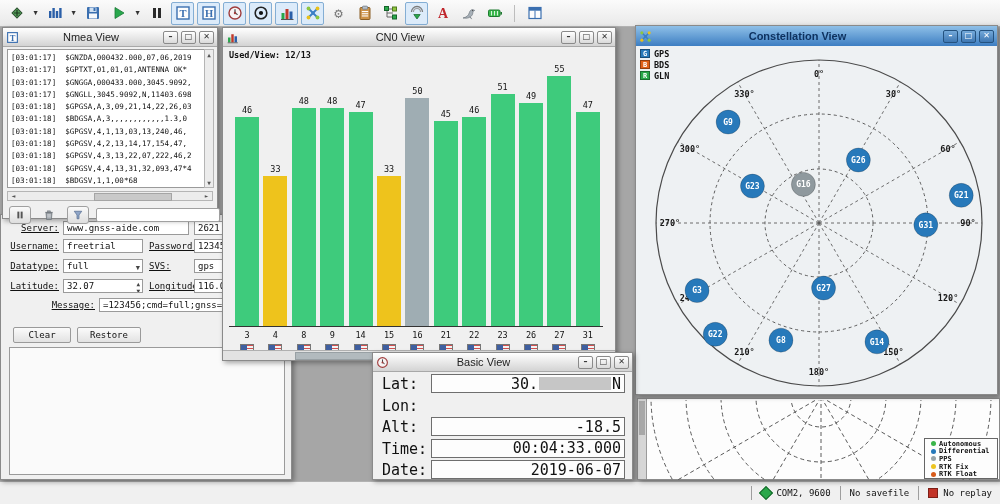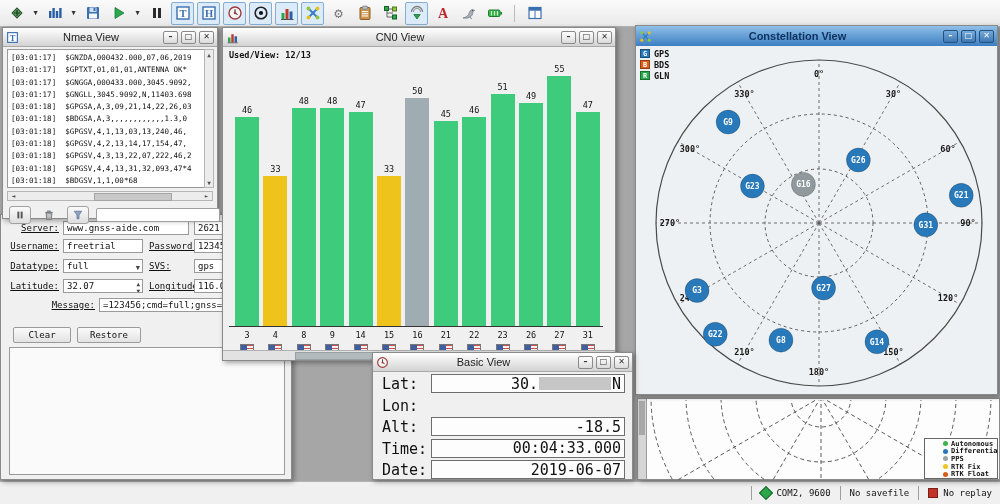--- a/index.html
+++ b/index.html
@@ -87,21 +87,21 @@
   #const-legend{position:absolute;left:4px;top:2px;}
   .cl-row{display:flex;align-items:center;gap:4px;height:11px;}
   .cl-key{width:10px;height:9px;font-size:7px;font-weight:bold;color:#fff;text-align:center;line-height:9px;
           border:1px solid rgba(0,0,0,.35);box-sizing:border-box;}
   .cl-label{font-size:8.5px;font-weight:bold;color:#111;}
   
   #aux-window{background:#fdfdfd;}
   .aux-scroll{position:absolute;left:0;top:0;width:9px;height:100%;background:#d6d6d6;border-right:1px solid #9a9a9a;box-sizing:border-box;}
   .aux-scroll .thumb{position:absolute;left:1px;top:2px;width:6px;height:34px;background:#a8a8a8;}
   #aux-legend{position:absolute;left:286px;top:39px;width:74px;height:41px;overflow:hidden;background:#fdfdfd;
-              border:1px solid #666;box-sizing:border-box;padding:1px 18px;}
+              border:1px solid #666;box-sizing:border-box;padding:1px 6px;}
   .al-row{display:flex;align-items:center;gap:3px;height:7.6px;}
   .al-dot{width:5px;height:5px;border-radius:50%;flex:0 0 auto;}
   .al-label{font-size:7px;font-weight:bold;color:#111;white-space:nowrap;}
   
   .statusbar{position:absolute;left:0;bottom:0;width:1000px;height:23px;box-sizing:border-box;
              background:#f0f0f0;border-top:1px solid #b2b2b2;display:flex;align-items:center;
              justify-content:flex-end;gap:9px;padding-right:8px;font-size:9px;color:#111;}
   .sb-sep{width:1px;height:14px;background:#9e9e9e;}
   .st-item{display:flex;align-items:center;gap:5px;}
   .st-diamond{width:8px;height:8px;background:#2aa84a;border:1px solid #156329;transform:rotate(45deg);}

